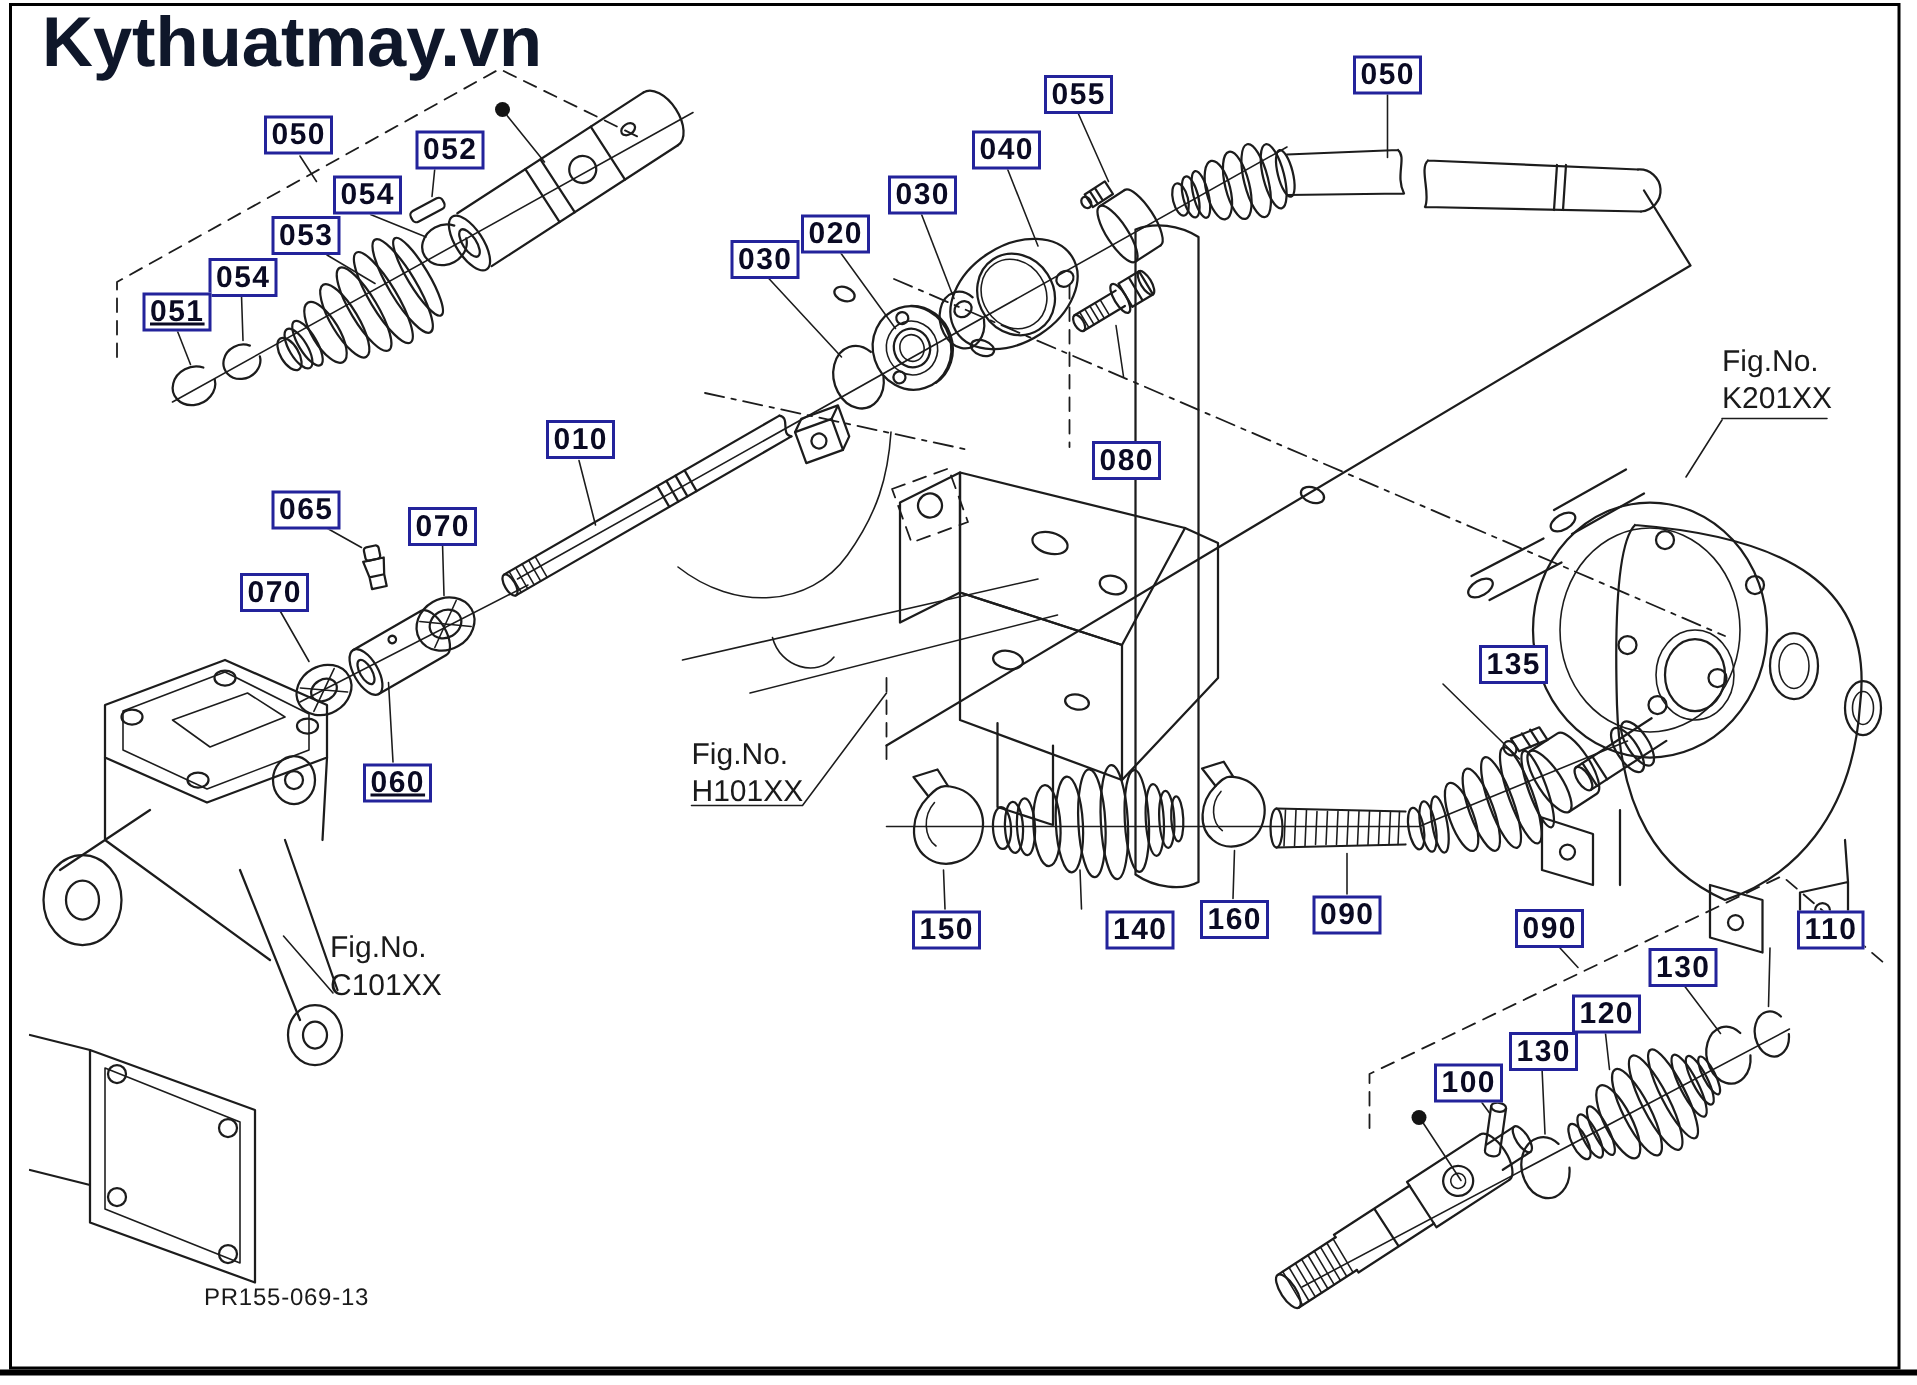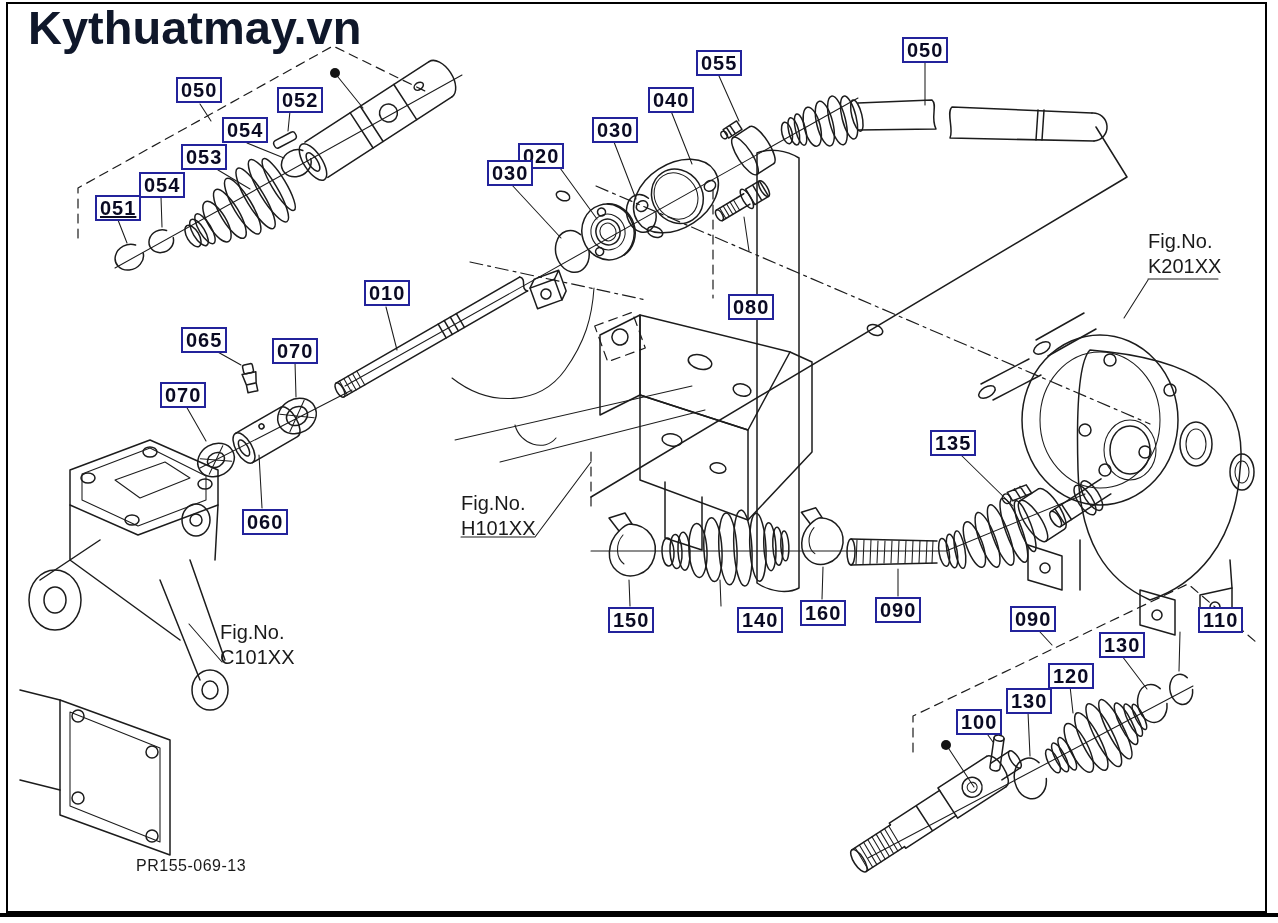--- a/index.html
+++ b/index.html
@@ -399,33 +399,33 @@
 </div>
 
 <div class="plbl" style="left:176px;top:77px;">050</div>
 <div class="plbl" style="left:277px;top:87px;">052</div>
 <div class="plbl" style="left:222px;top:117px;">054</div>
 <div class="plbl" style="left:181px;top:144px;">053</div>
 <div class="plbl" style="left:139px;top:172px;">054</div>
 <div class="plbl" style="left:95px;top:195px;text-decoration:underline;">051</div>
 <div class="plbl" style="left:364px;top:280px;">010</div>
 <div class="plbl" style="left:592px;top:117px;">030</div>
-<div class="plbl" style="left:518px;top:143px;">020</div>
+<div class="plbl" style="left:534px;top:143px;">020</div>
 <div class="plbl" style="left:487px;top:160px;">030</div>
 <div class="plbl" style="left:648px;top:87px;">040</div>
 <div class="plbl" style="left:696px;top:50px;">055</div>
 <div class="plbl" style="left:728px;top:251px;margin-top:43px;">080</div>
 <div class="plbl" style="left:902px;top:37px;">050</div>
-<div class="plbl" style="left:930px;top:430px;">135</div>
+<div class="plbl" style="left:986px;top:430px;">135</div>
 <div class="plbl" style="left:608px;top:607px;">150</div>
 <div class="plbl" style="left:700px;top:607px;margin-left:37px;">140</div>
 <div class="plbl" style="left:800px;top:600px;">160</div>
 <div class="plbl" style="left:875px;top:597px;">090</div>
 <div class="plbl" style="left:1010px;top:606px;">090</div>
 <div class="plbl" style="left:1198px;top:607px;">110</div>
 <div class="plbl" style="left:1099px;top:632px;">130</div>
 <div class="plbl" style="left:1048px;top:663px;">120</div>
 <div class="plbl" style="left:1006px;top:688px;">130</div>
 <div class="plbl" style="left:956px;top:709px;">100</div>
 <div class="plbl" style="left:181px;top:327px;">065</div>
 <div class="plbl" style="left:272px;top:338px;">070</div>
 <div class="plbl" style="left:160px;top:382px;">070</div>
-<div class="plbl" style="left:242px;top:509px;">060</div>
+<div class="plbl" style="left:242px;top:509px;text-decoration:underline;">060</div>
 
 </body></html>

